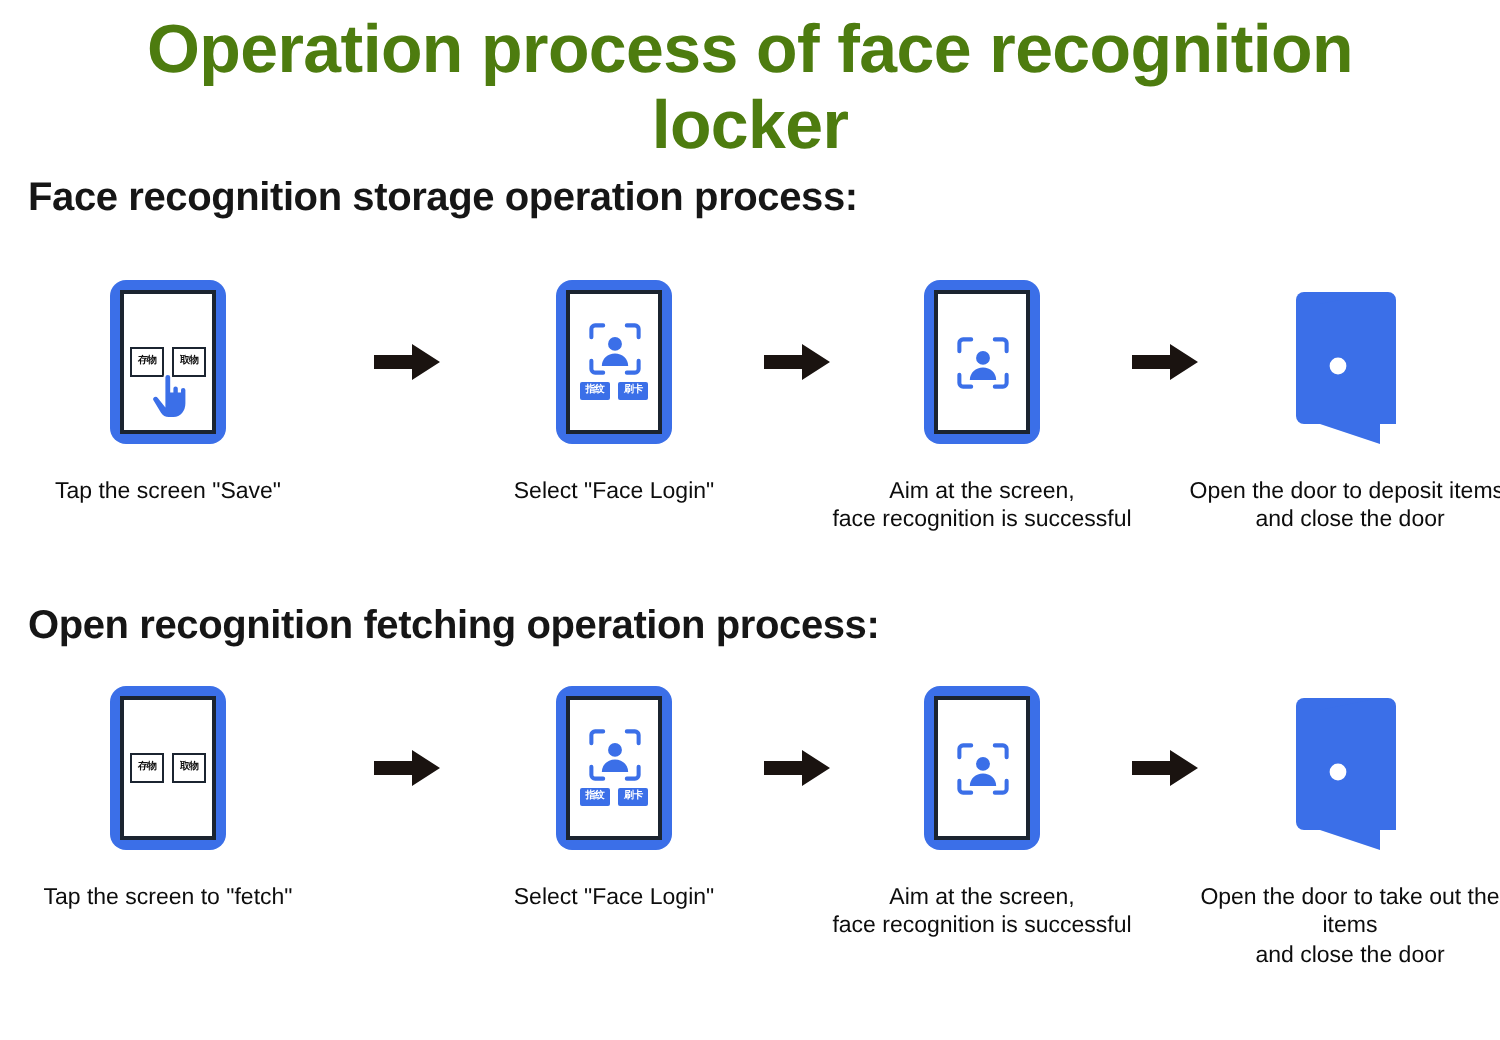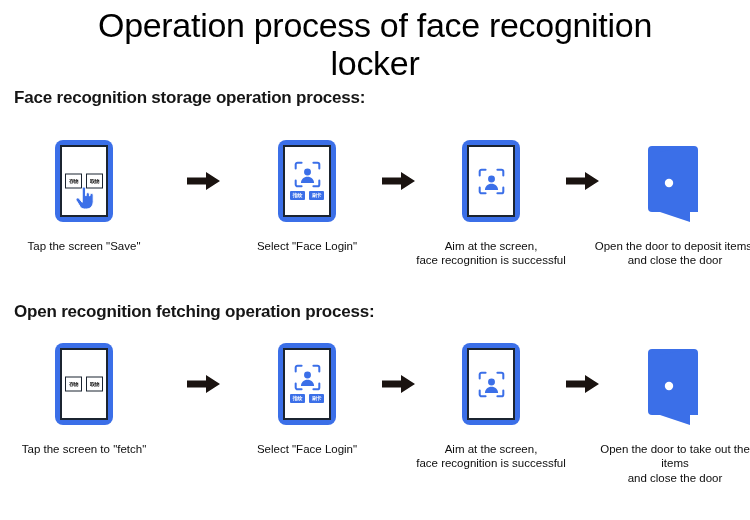--- a/index.html
+++ b/index.html
@@ -13,31 +13,31 @@
     overflow: hidden;
     font-family: "Liberation Sans", sans-serif;
     color: #000000;
     position: relative;
   }
 
   
   .main-title {
     text-align: center;
     font-size: 34px;
-    font-weight: normal;
-    color: #000000;
+    font-weight: bold;
+    color: #4d7c0f;
     line-height: 1.12;
     letter-spacing: -0.3px;
     padding: 6px 60px 0 60px;
     margin: 0;
   }
 
   
   .section-heading {
-    font-size: 17px;
+    font-size: 20px;
     font-weight: bold;
     color: #161616;
     margin: 0;
     padding: 0 0 0 14px;
     letter-spacing: -0.2px;
   }
   .sec1-heading { position: absolute; top: 88px; left: 0; }
   .sec2-heading { position: absolute; top: 302px; left: 0; }
 
   

